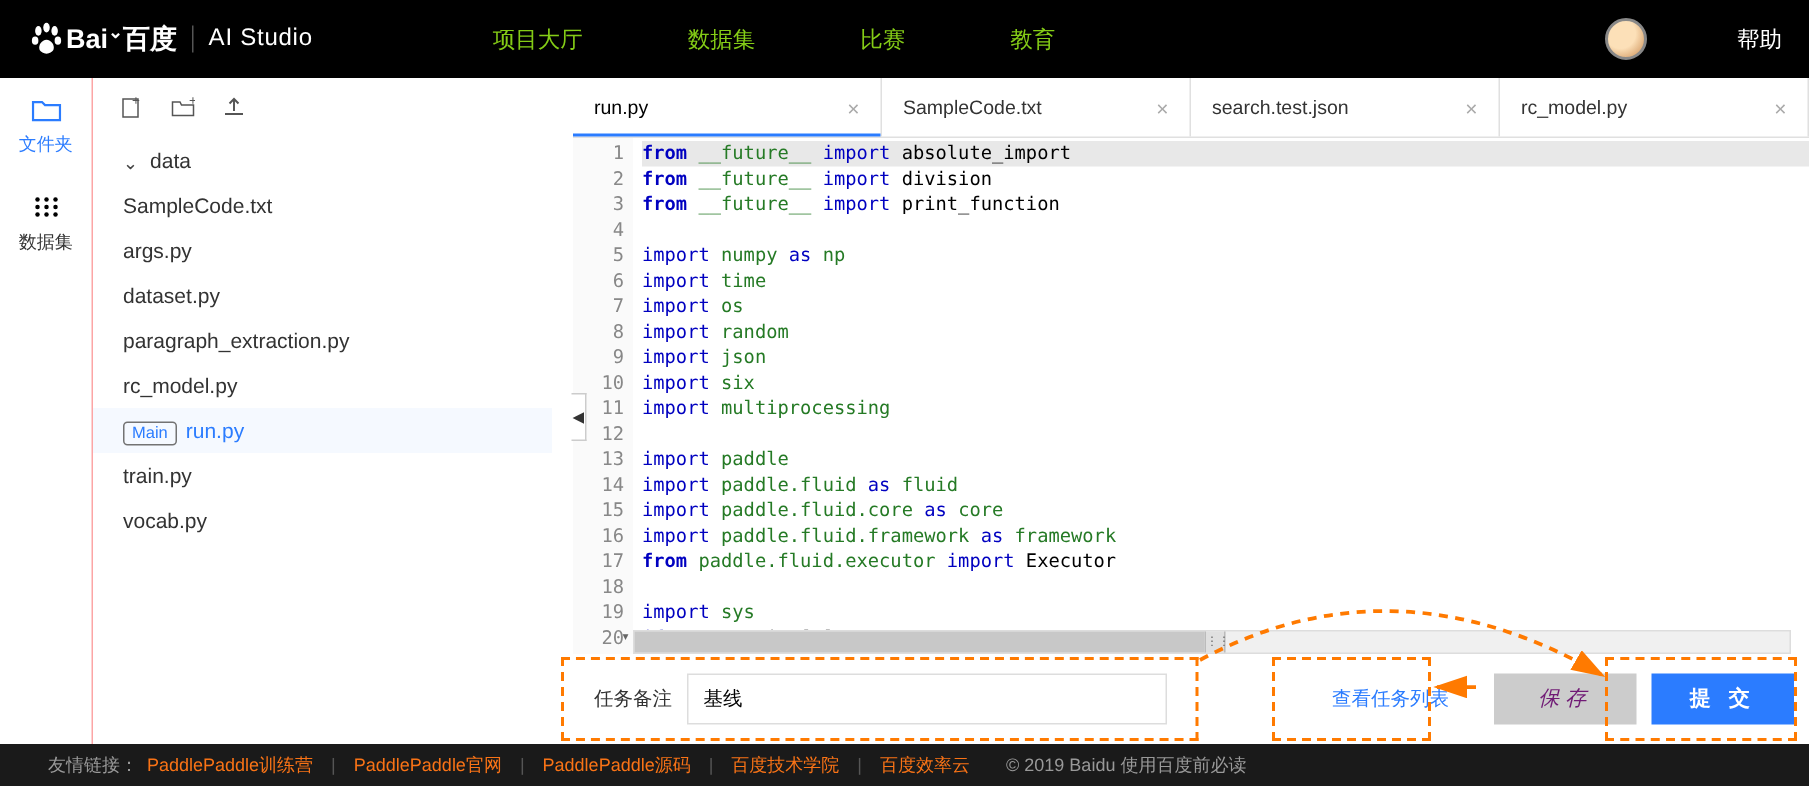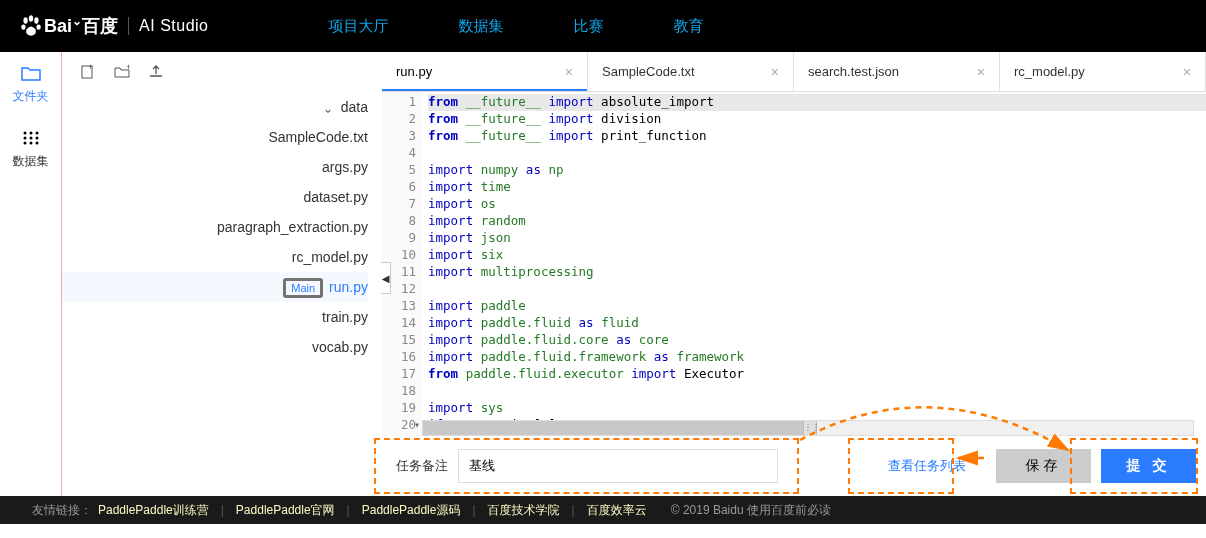--- a/index.html
+++ b/index.html
@@ -4,38 +4,38 @@
 <style>
 * { margin: 0; padding: 0; box-sizing: border-box; }
 body { font-family: Arial, "Microsoft YaHei", sans-serif; background: #fff; overflow: hidden; }
 .page { width: 1206px; height: 538px; position: relative; background: #fff; }
 .topbar { height: 52px; background: #000; display: flex; align-items: center; color: #fff; padding: 0 18px; }
 .logo-wrap { display: flex; align-items: center; gap: 0; }
 .baidu-logo { font-size: 18px; font-weight: bold; }
 .divider-v { width: 1px; height: 18px; background: #555; margin: 0 10px; }
 .aistudio { font-size: 16px; letter-spacing: 0.5px; }
 .nav { display: flex; gap: 70px; margin-left: 120px; }
-.nav a { color: #0ea5e9; text-decoration: none; font-size: 15px; font-family: Liberation Serif, serif; }
+.nav a { color: #84cc16; text-decoration: none; font-size: 15px; font-family: Liberation Serif, serif; }
 .right-nav { margin-left: auto; display: flex; align-items: center; gap: 60px; }
 .avatar { width: 28px; height: 28px; border-radius: 50%; background: radial-gradient(circle at 35% 35%, #fce0b8 45%, #c98a50 100%); border: 2px solid #888; }
 .help { color: #fff; font-size: 15px; }
 
 .main { display: flex; height: 444px; }
 .leftrail { width: 62px; background: #fff; border-right: 1px solid #fca5a5; }
 .rail-item { text-align: center; padding: 14px 0 10px; font-size: 12px; color: #333; }
 .rail-item.active { color: #2b7cff; }
 .rail-icon { display: block; margin: 0 auto 6px; }
 
 .explorer { width: 320px; background: #fff; position: relative; }
 .exp-toolbar { height: 40px; display: flex; align-items: center; gap: 18px; padding-left: 18px; border-bottom: 1px solid transparent; color: #555; }
 .tree { padding: 0 14px 0 0; font-size: 14px; color: #333; }
-.tree-row { padding: 7px 0 7px 20px; white-space: nowrap; cursor: pointer; text-align: right; }
+.tree-row { padding: 7px 0 7px 20px; white-space: nowrap; cursor: pointer; }
 .tree-row.folder::before { content: "⌃"; display: inline-block; transform: rotate(180deg); margin-right: 8px; font-size: 12px; color: #444; }
 .tree-row.selected { color: #2b7cff; background: #f5f9ff; }
-.main-badge { border: 3px solid #737373; color: #2b7cff; border-radius: 3px; font-size: 11px; padding: 1px 5px; margin-right: 6px; }
+.main-badge { border: 1px solid #737373; color: #2b7cff; border-radius: 3px; font-size: 11px; padding: 1px 5px; margin-right: 6px; }
 
 .editor-area { flex: 1; display: flex; flex-direction: column; position: relative; }
 .tabs { height: 40px; display: flex; border-bottom: 1px solid #e0e0e0; }
 .tab { flex: 1; display: flex; align-items: center; justify-content: space-between; padding: 0 14px; border-right: 1px solid #e0e0e0; font-size: 13px; color: #333; cursor: pointer; position: relative; }
 .tab.active { color: #000; }
 .tab.active::after { content: ""; position: absolute; left: 0; right: 0; bottom: 0; height: 2px; background: #2b7cff; }
 .tab-x { color: #aaa; font-size: 14px; }
 
 .code-wrap { flex: 1; display: flex; font-family: Consolas, Monaco, monospace; font-size: 12.5px; line-height: 1.35; overflow: hidden; position: relative; background: #fff; }
 .gutter { width: 40px; text-align: right; padding: 2px 6px 0 0; color: #888; background: #fafafa; user-select: none; }
@@ -57,31 +57,31 @@
 .hscroll { position: absolute; bottom: 60px; left: 40px; right: 12px; height: 16px; background: #f0f0f0; border: 1px solid #ddd; }
 .hscroll-thumb { position: absolute; left: 0; top: 0; width: 380px; height: 100%; background: #c8c8c8; }
 .hscroll-notch { position: absolute; left: 380px; top: 0; width: 14px; height: 100%; background: #e0e0e0; border-left: 1px solid #bbb; border-right: 1px solid #bbb; text-align: center; font-size: 8px; line-height: 14px; color: #666; }
 
 .task-row { position: absolute; bottom: 0; left: 0; right: 0; height: 60px; display: flex; align-items: center; padding: 0 10px 0 10px; gap: 10px; background: #fff; }
 .task-label { font-size: 13px; color: #333; margin-left: 4px; }
 .task-input { width: 320px; height: 34px; border: 1px solid #ddd; padding: 0 10px; font-size: 13px; }
 .spacer { flex: 1; }
 .link-view { color: #2b7cff; font-size: 13px; margin-right: 20px; cursor: pointer; }
 .btn { width: 95px; height: 34px; border: none; font-size: 14px; letter-spacing: 4px; cursor: pointer; }
-.btn-save { background: #ccc; color: #000000; }
+.btn-save { background: #ccc; color: #701a75; font-style: italic; }
 .btn-submit { background: #2b7cff; color: #fff; font-weight: bold; }
 
 .dash { position: absolute; border: 2.5px dashed #ff7a00; pointer-events: none; z-index: 20; }
 .dash1 { left: 374px; bottom: 44px; width: 425px; height: 56px; }
 .dash2 { left: 848px; bottom: 44px; width: 106px; height: 56px; }
 .dash3 { left: 1070px; bottom: 44px; width: 128px; height: 56px; }
 svg.arrows { position: absolute; left: 0; top: 0; pointer-events: none; z-index: 19; }
 
 .footer { height: 28px; background: #1a1a1a; color: #999; font-size: 12px; display: flex; align-items: center; padding: 0 32px; gap: 6px; white-space: nowrap; }
-.footer a { color: #fef9c3; text-decoration: none; }
+.footer a { color: #f97316; text-decoration: none; }
 .footer .sep { color: #555; margin: 0 6px; }
 </style>
 </head>
 <body>
 
 <div class="page">
   <div class="topbar">
     <div class="logo-wrap">
       <svg width="26" height="26" viewBox="0 0 24 24">
           <ellipse cx="7" cy="7" rx="2" ry="3" fill="#fff"></ellipse>
@@ -93,20 +93,24 @@
         </svg>
       <span class="baidu-logo"><span>Bai</span><span style="font-size:12px;vertical-align:super">⌄</span><span>百度</span></span>
       <span class="divider-v"></span>
       <span class="aistudio">AI Studio</span>
     </div>
     <div class="nav">
       <a>项目大厅</a>
       <a>数据集</a>
       <a>比赛</a>
       <a>教育</a>
+    </div>
+    <div class="right-nav">
+      <div class="avatar"></div>
+      <span class="help">帮助</span>
     </div>
   </div>
 
   <div class="main">
     <div class="leftrail">
       <div class="rail-item active">
         <svg class="rail-icon" width="20" height="16">
             <path d="M1 2h6l2 2h10v10H1z" fill="none" stroke="#2b7cff" stroke-width="1.5"></path>
           </svg>
         <span>文件夹</span>

